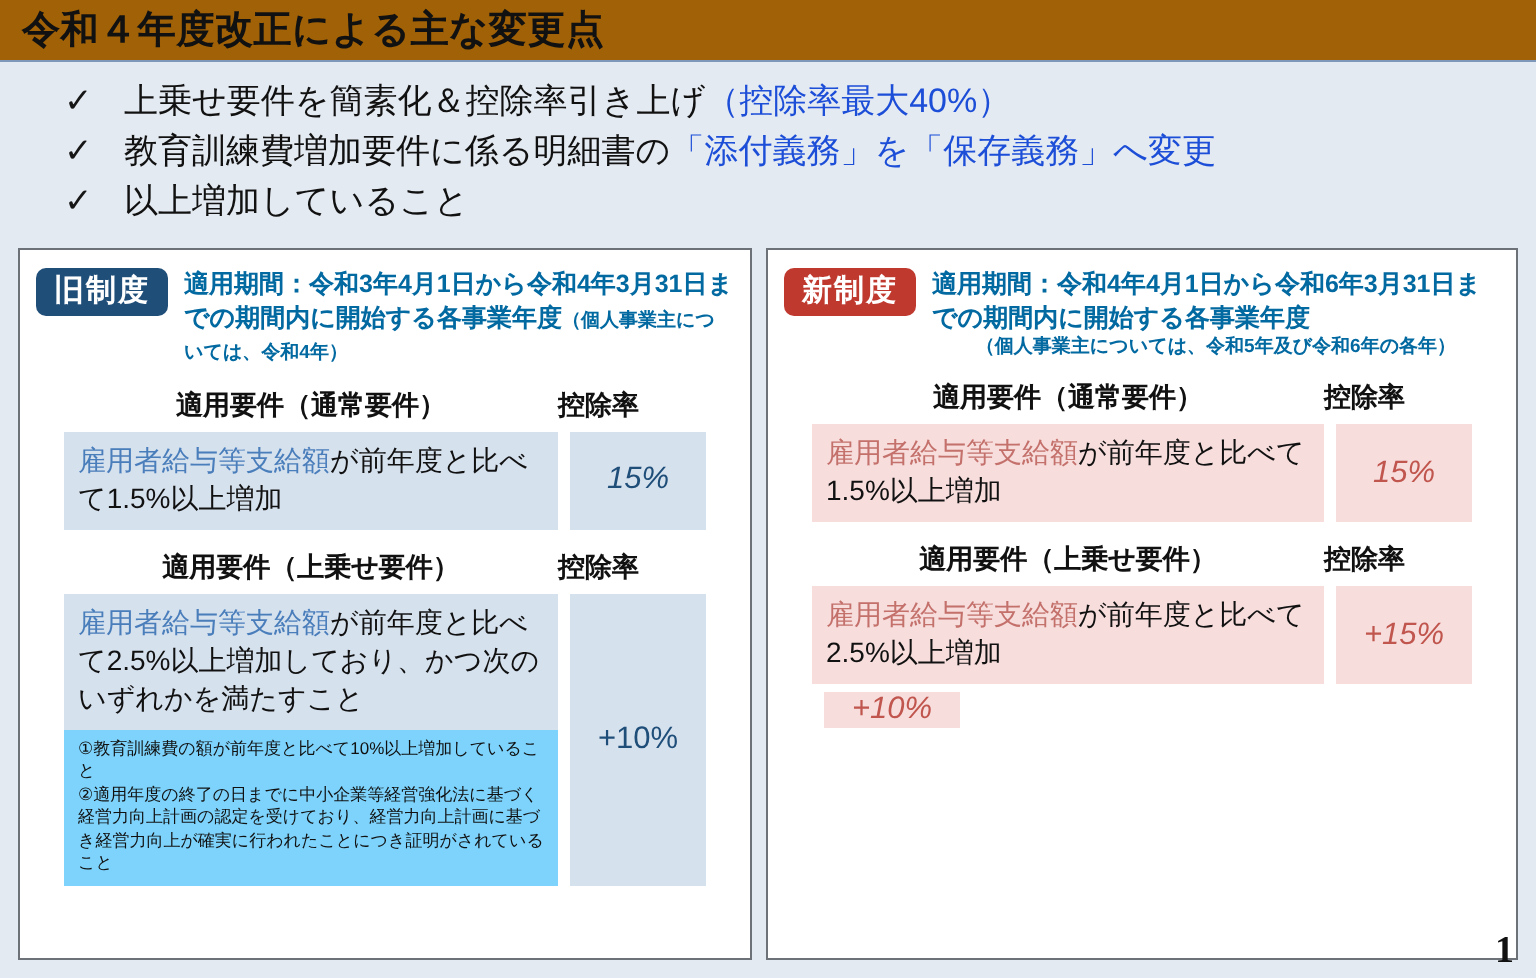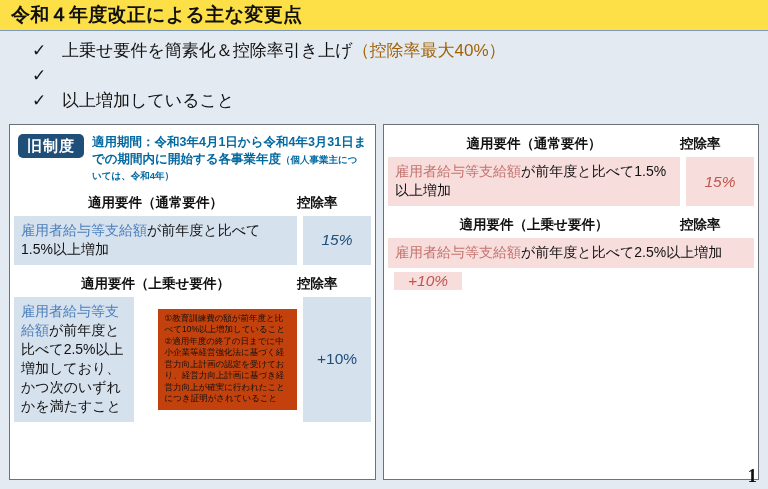--- a/index.html
+++ b/index.html
@@ -16,21 +16,21 @@
     position: relative;
   }
 
   
   .title-bar {
     position: absolute;
     left: 0;
     top: 0;
     width: 768px;
     height: 31px;
-    background: #fde047;
+    background: #a16207;
     box-sizing: border-box;
     display: flex;
     align-items: center;
     border-bottom: 1px solid #7d98b8;
   }
   .title-bar .title-text {
     font-size: 19px;
     font-weight: 700;
     color: #111111;
     padding-left: 11px;
@@ -63,21 +63,21 @@
     color: #161616;
     text-align: left;
   }
   .bullet-text {
     font-size: 17px;
     line-height: 24px;
     font-weight: 500;
     white-space: nowrap;
     color: #111111;
   }
-  .hl-red { color: #a16207; }
+  .hl-red { color: #1d4ed8; }
 
   
   .panel {
     position: absolute;
     top: 124px;
     height: 356px;
     background: #ffffff;
     border: 1.5px solid #6d7278;
     box-sizing: border-box;
     box-shadow: 0 0 0 0 transparent;
@@ -121,21 +121,21 @@
   .period-note-block {
     display: block;
     font-size: 9.5px;
     font-weight: 700;
     line-height: 13px;
     text-align: center;
   }
 
   
   .sec {
-    padding: 0 4px;
+    padding: 0 22px;
   }
   .sec-head {
     display: flex;
     align-items: flex-end;
     margin-top: 10px;
   }
   .sec-head .col-cond {
     flex: 1 1 auto;
     text-align: center;
     font-size: 13.5px;
@@ -173,34 +173,33 @@
   
   .t-blue .cell-cond { background: #d6e1ee; }
   .t-blue .cell-rate { background: #d6e1ee; color: #1f4e79; }
   .t-blue .kw { color: #4a7ebb; }
   
   .t-red .cell-cond { background: #f7dedd; }
   .t-red .cell-rate { background: #f7dedd; color: #c0564e; }
   .t-red .kw { color: #c4716c; }
 
   .fineprint {
-    background: #c2410c;
+    background: #7dd3fc;
     font-size: 8.5px;
     line-height: 11.5px;
     padding: 4px 7px 5px 7px;
     color: #111111;
     box-sizing: border-box;
-    margin-left: 24px;
   }
   .fineprint p { margin: 0; }
 
   .stack-left {
     flex: 1 1 auto;
     display: flex;
-    align-items: center;
+    flex-direction: column;
   }
   .tall-rate {
     flex: 0 0 68px;
     margin-left: 6px;
     background: #d6e1ee;
     color: #1f4e79;
     display: flex;
     align-items: center;
     justify-content: center;
     font-size: 15.5px;
@@ -233,20 +232,21 @@
 
 <div class="bullets">
 
   <div class="bullet-row">
     <span class="bullet-check">✓</span>
     <span class="bullet-text"><span>上乗せ要件を簡素化＆控除率引き上げ</span><span class="hl-red">（控除率最大40%）</span></span>
   </div>
 
   <div class="bullet-row">
     <span class="bullet-check">✓</span>
+    <span class="bullet-text"><span>教育訓練費増加要件に係る明細書の</span><span class="hl-red">「添付義務」を「保存義務」へ変更</span></span>
   </div>
 
   <div class="bullet-row">
     <span class="bullet-check">✓</span>
     <span class="bullet-text"><span>以上増加していること</span><span class="hl-red"></span></span>
   </div>
 
 </div>
 
 <div class="panel panel-left">
@@ -281,39 +281,44 @@
         </div>
       </div>
       <div class="tall-rate">+10%</div>
     </div>
   </div>
 
 </div>
 
 <div class="panel panel-right">
 
+  <div class="panel-head">
+    <span class="badge badge-new">新制度</span>
+    <span class="period"><span>適用期間：令和4年4月1日から令和6年3月31日までの期間内に開始する各事業年度</span><span class="period-note-block">（個人事業主については、令和5年及び令和6年の各年）</span></span>
+  </div>
 
   <div class="sec t-red">
     <div class="sec-head">
       <span class="col-cond">適用要件（通常要件）</span>
       <span class="col-rate">控除率</span>
     </div>
     <div class="sec-body">
       <div class="cell-cond"><span class="kw">雇用者給与等支給額</span><span>が前年度と比べて1.5%以上増加</span></div>
       <div class="cell-rate">15%</div>
     </div>
   </div>
 
   <div class="sec t-red">
     <div class="sec-head">
       <span class="col-cond">適用要件（上乗せ要件）</span>
       <span class="col-rate">控除率</span>
     </div>
     <div class="sec-body">
       <div class="cell-cond"><span class="kw">雇用者給与等支給額</span><span>が前年度と比べて2.5%以上増加</span></div>
+      <div class="cell-rate">+15%</div>
     </div>
     <div class="sec-body">
       <div class="cell-rate">+10%</div>
     </div>
   </div>
 
 
 </div>
 
 <div class="page-num">1</div>

